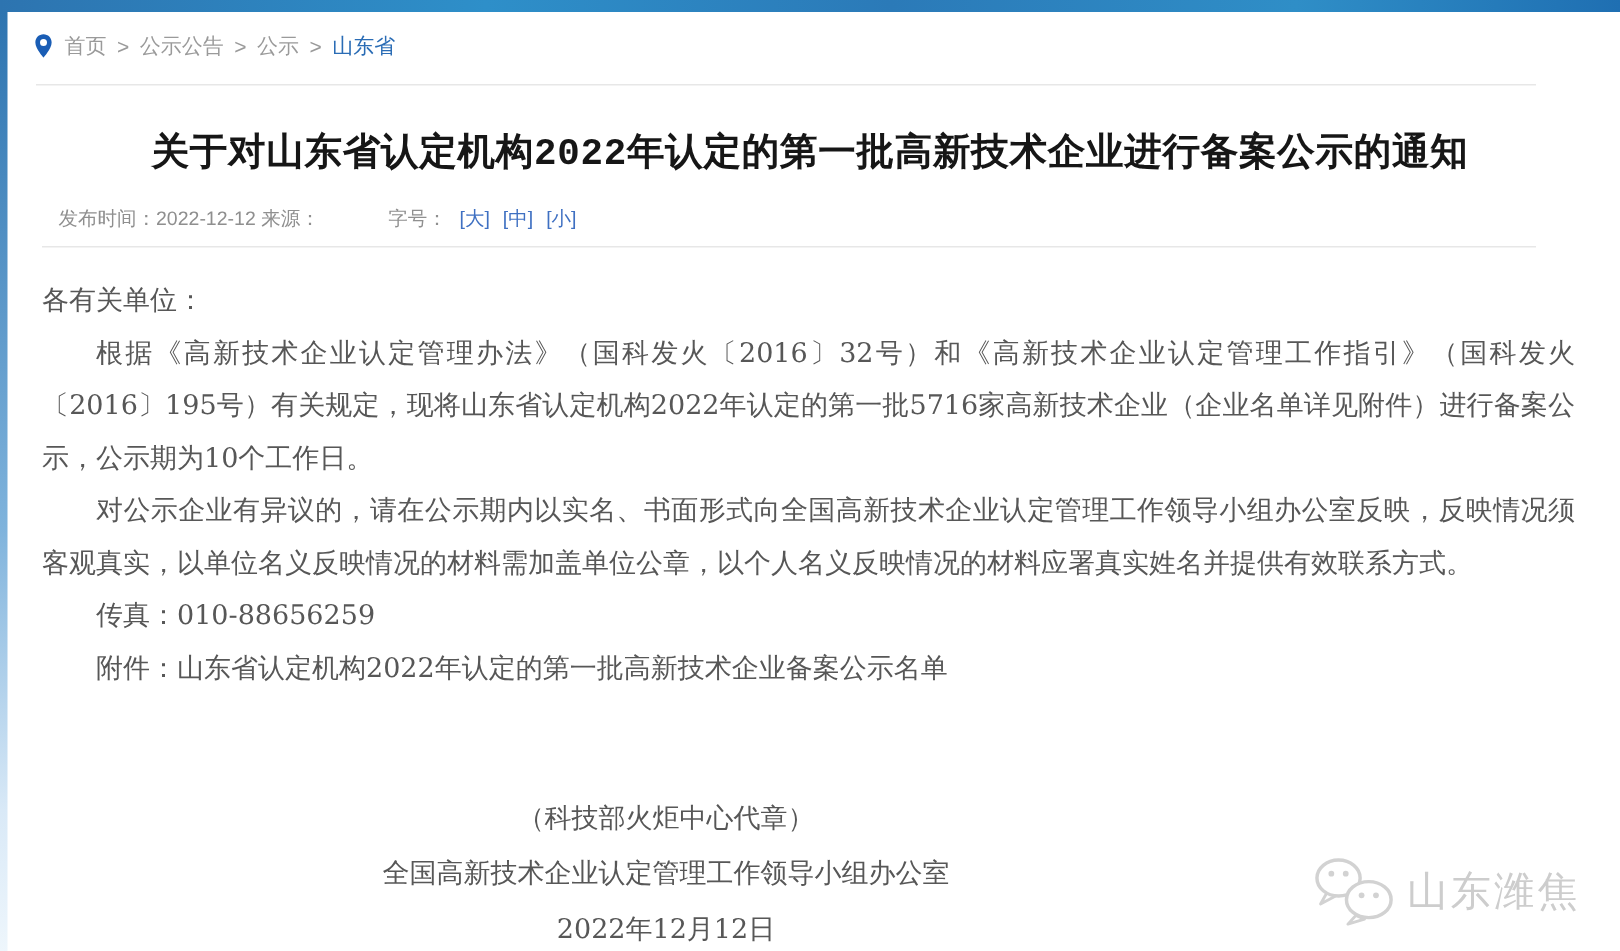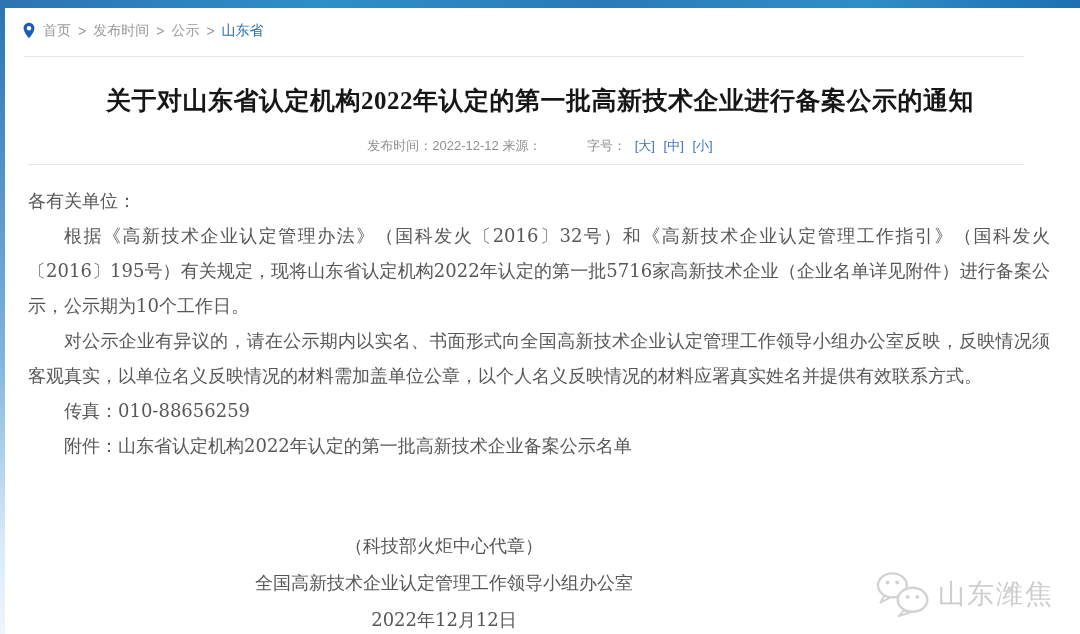--- a/index.html
+++ b/index.html
@@ -29,25 +29,25 @@
   .bc-item.current { color:#2a6cb5; }
   .bc-sep { color:#9a9a9a; }
   
   .hr { position:absolute; height:1px; background:#e7e7e7; }
   .hr1 { top:56px; left:24px; right:56px; }
   .hr2 { top:164px; left:28px; right:56px; }
   
   .title {
     position:absolute; top:84px; left:40px; right:40px; margin:0;
     text-align:center; font-size:25px; font-weight:bold; color:#161616;
-    letter-spacing:0.5px; font-family:Liberation Serif, serif;
+    letter-spacing:0.5px; font-family:Liberation Mono, monospace;
   }
   .meta {
     position:absolute; top:137px; left:0; right:0;
-    text-align:center; font-size:13px; color:#8f8f8f;
+    font-size:13px; color:#8f8f8f;padding-left:39px;
   }
   .meta .fs-label { margin-left:42px; }
   .fs-opt { color:#3f70c2; text-decoration:none; margin-left:5px; cursor:pointer; }
   
   .content {
     position:absolute; top:183px; left:28px; right:30px;
     font-family:"DejaVu Serif","Liberation Serif",serif;
     font-size:18px; line-height:35px; color:#575757;
     text-align:justify;
   }
@@ -78,21 +78,21 @@
 <div class="leftbar"></div>
 
 <nav class="breadcrumb">
   <span class="pin">
     <svg viewBox="0 0 24 30" width="14" height="18">
       <path d="M12 1C6.8 1 2.7 5.1 2.7 10.3c0 7 9.3 17.2 9.3 17.2s9.3-10.2 9.3-17.2C21.3 5.1 17.2 1 12 1zm0 13.3a4 4 0 1 1 0-8 4 4 0 0 1 0 8z" fill="#1a5db5"></path>
     </svg>
   </span>
   <a class="bc-item">首页</a>
   <span class="bc-sep">&gt;</span>
-  <a class="bc-item">发布时间</a>
+  <a class="bc-item">公示公告</a>
   <span class="bc-sep">&gt;</span>
   <a class="bc-item">公示</a>
   <span class="bc-sep">&gt;</span>
   <a class="bc-item current">山东省</a>
 </nav>
 
 <div class="hr hr1"></div>
 
 <h1 class="title">关于对山东省认定机构2022年认定的第一批高新技术企业进行备案公示的通知</h1>
 

